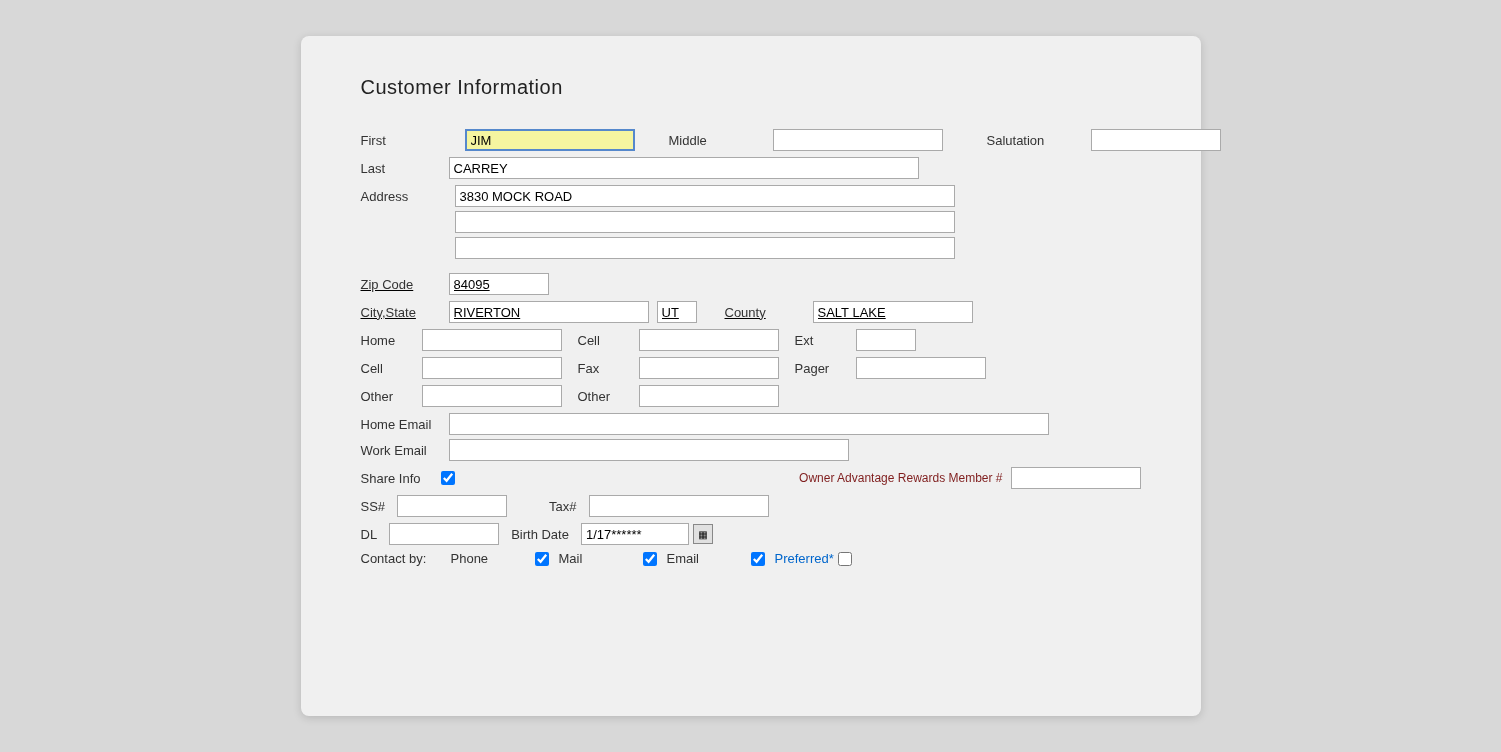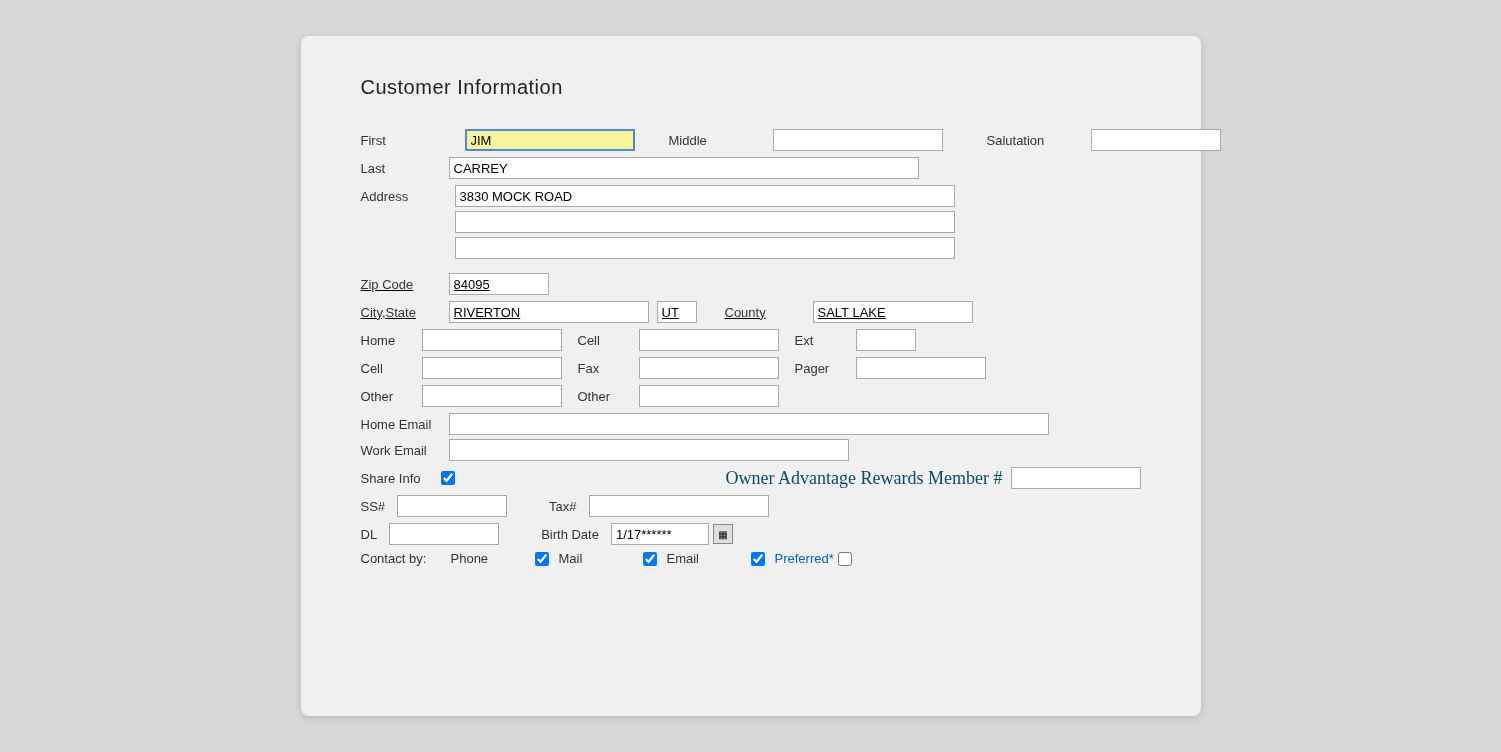--- a/index.html
+++ b/index.html
@@ -133,24 +133,23 @@
       text-decoration: none;
     }
 
     
     input[type="checkbox"] {
       width: 14px;
       height: 14px;
     }
 
     .rewards-label {
-      font-size: 18px;
-      color: #0c4a6e;
+      font-size: 12px;
+      color: #7f1d1d;
       white-space: nowrap;
-      font-family: Liberation Serif, serif;
     }
 
     .birth-date-wrapper {
       display: flex;
       align-items: center;
       gap: 4px;
     }
     .calendar-btn {
       width: 20px;
       height: 20px;
@@ -274,23 +273,23 @@
     <div style="display:flex; align-items:center; gap:12px; margin-bottom:6px;">
       <span class="label">SS#</span>
       <input type="text" style="width: 110px;">
       <span class="label" style="margin-left:30px;">Tax#</span>
       <input type="text" style="width: 180px;">
     </div>
 
     <div style="display:flex; align-items:center; gap:12px; margin-bottom:6px;">
       <span class="label">DL</span>
       <input type="text" style="width: 110px;">
-      <span class="label" style="margin-left:30px;">Birth Date</span>
+      <span class="label" style="">Birth Date</span>
       <div class="birth-date-wrapper">
-        <input type="text" style="width: 98px;" value="1/17******">
+        <input type="text" style="width: 108px;" value="1/17******">
         <button class="calendar-btn">
           <span>▦</span>
         </button>
       </div>
     </div>
 
     <div class="contact-row">
       <span class="label">Contact by:</span>
       <div class="contact-item">
         <span class="label">Phone</span>

